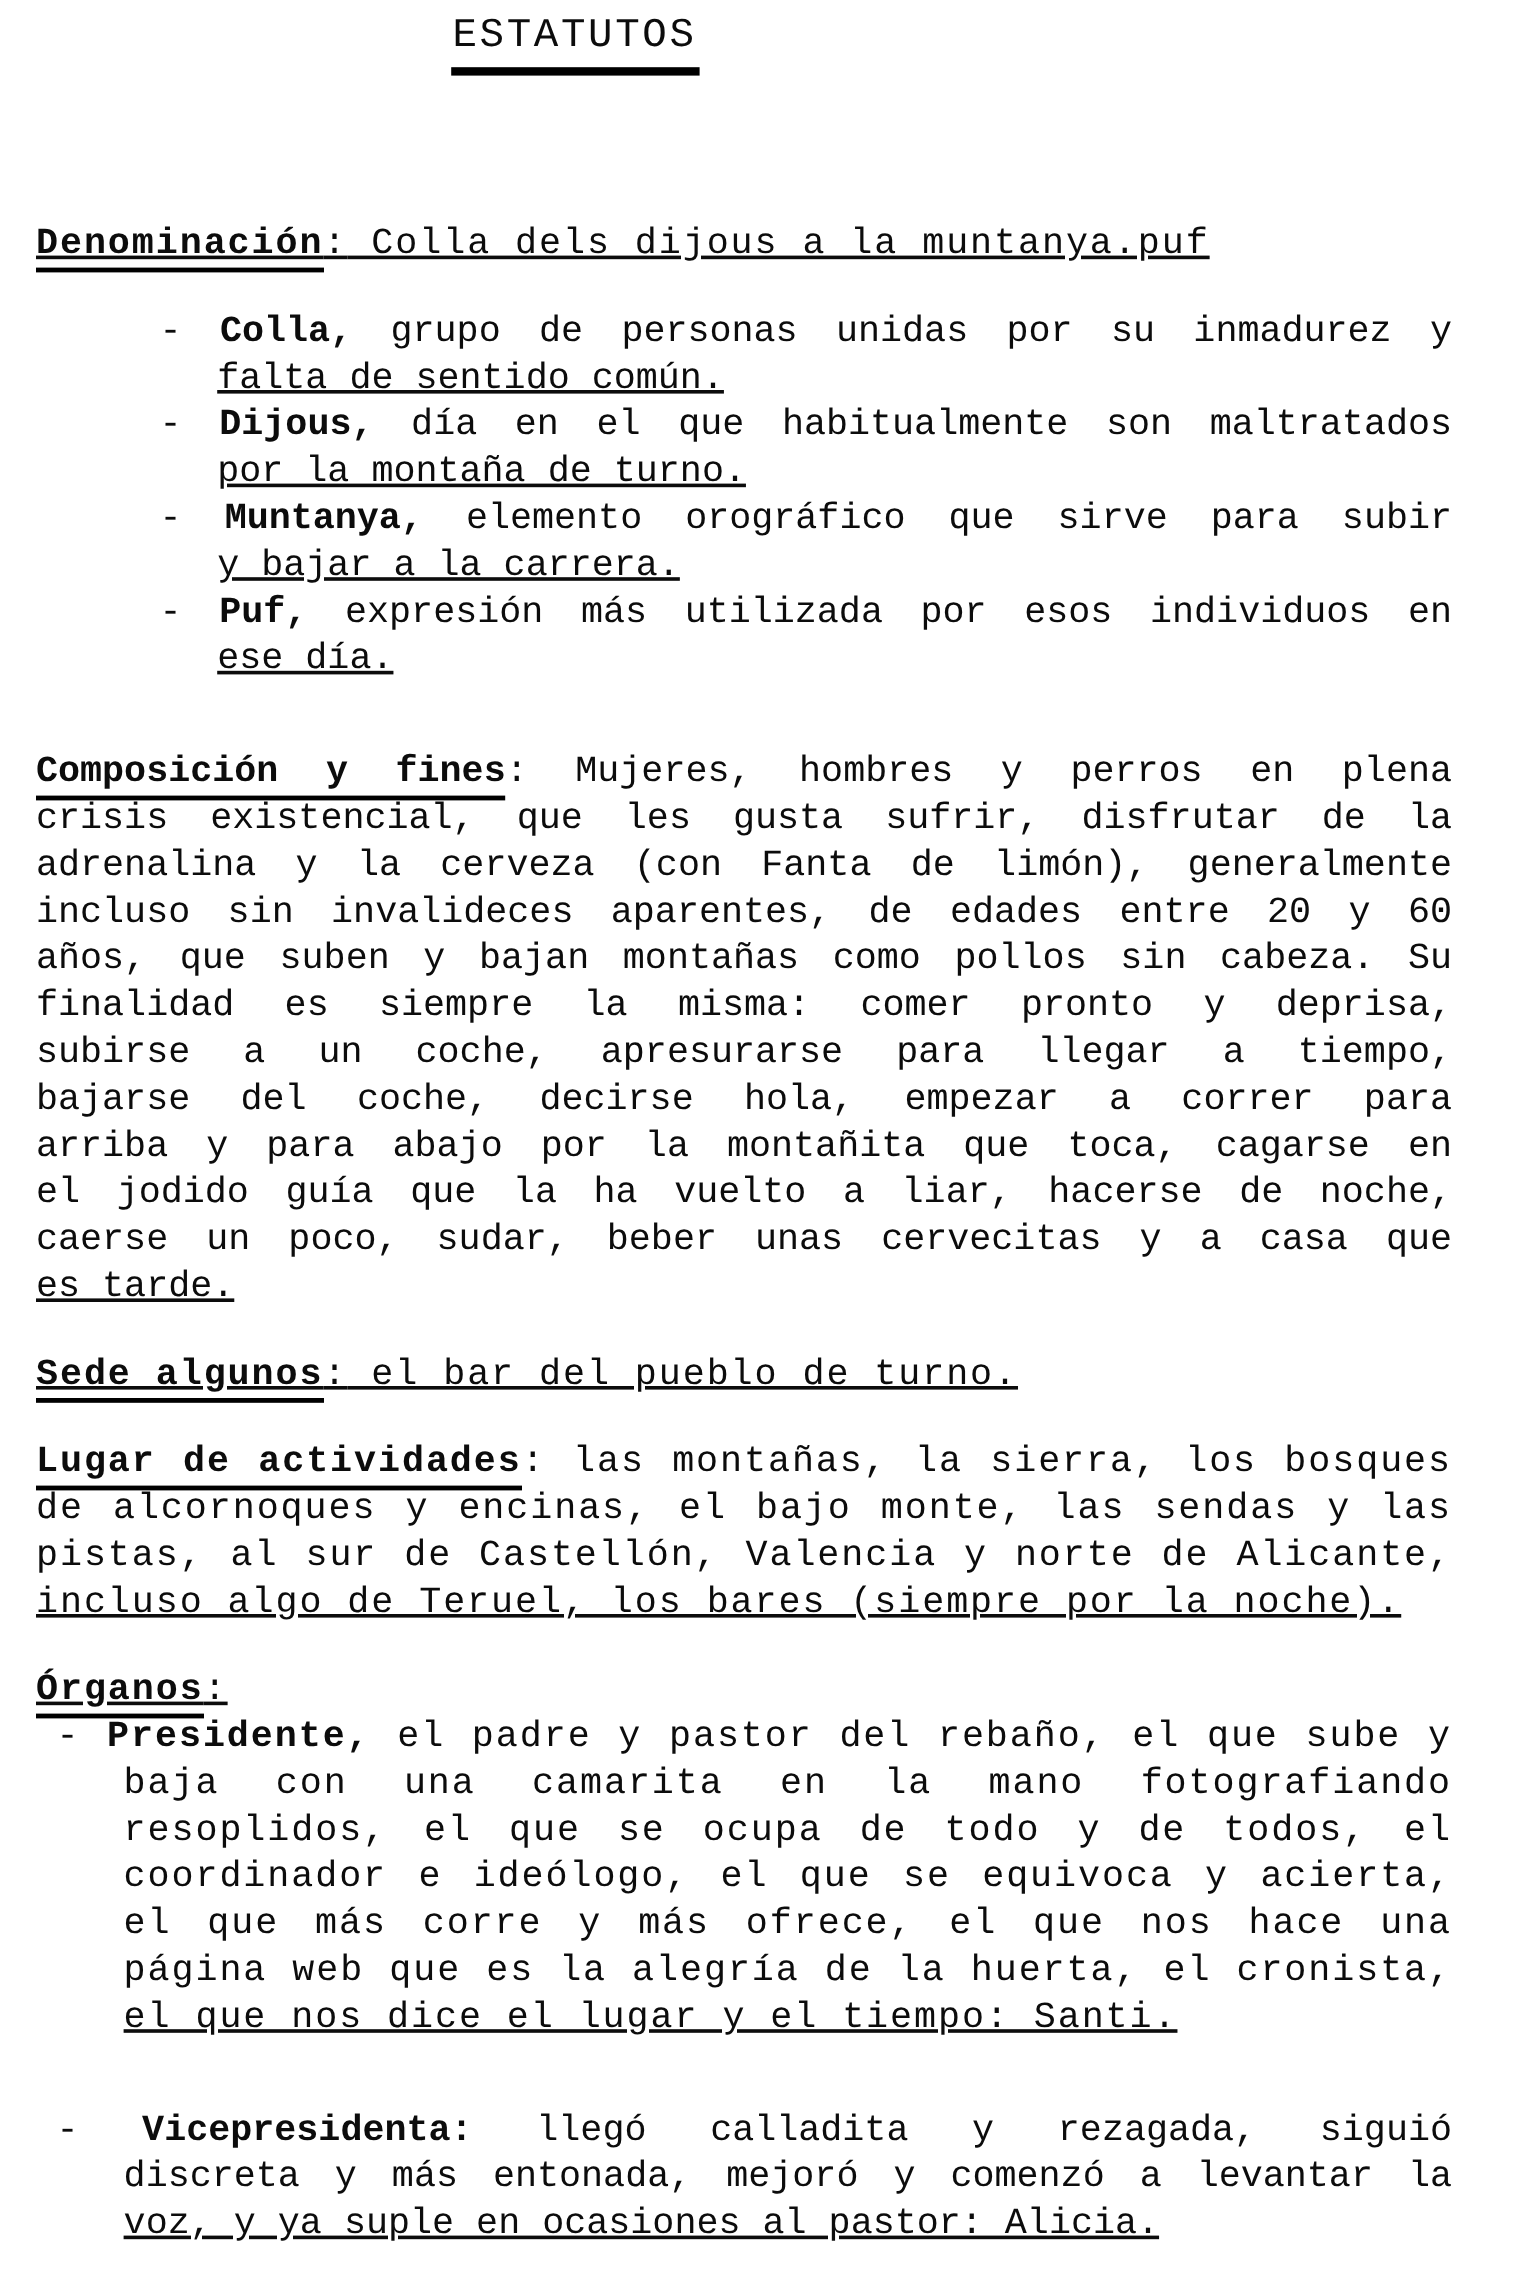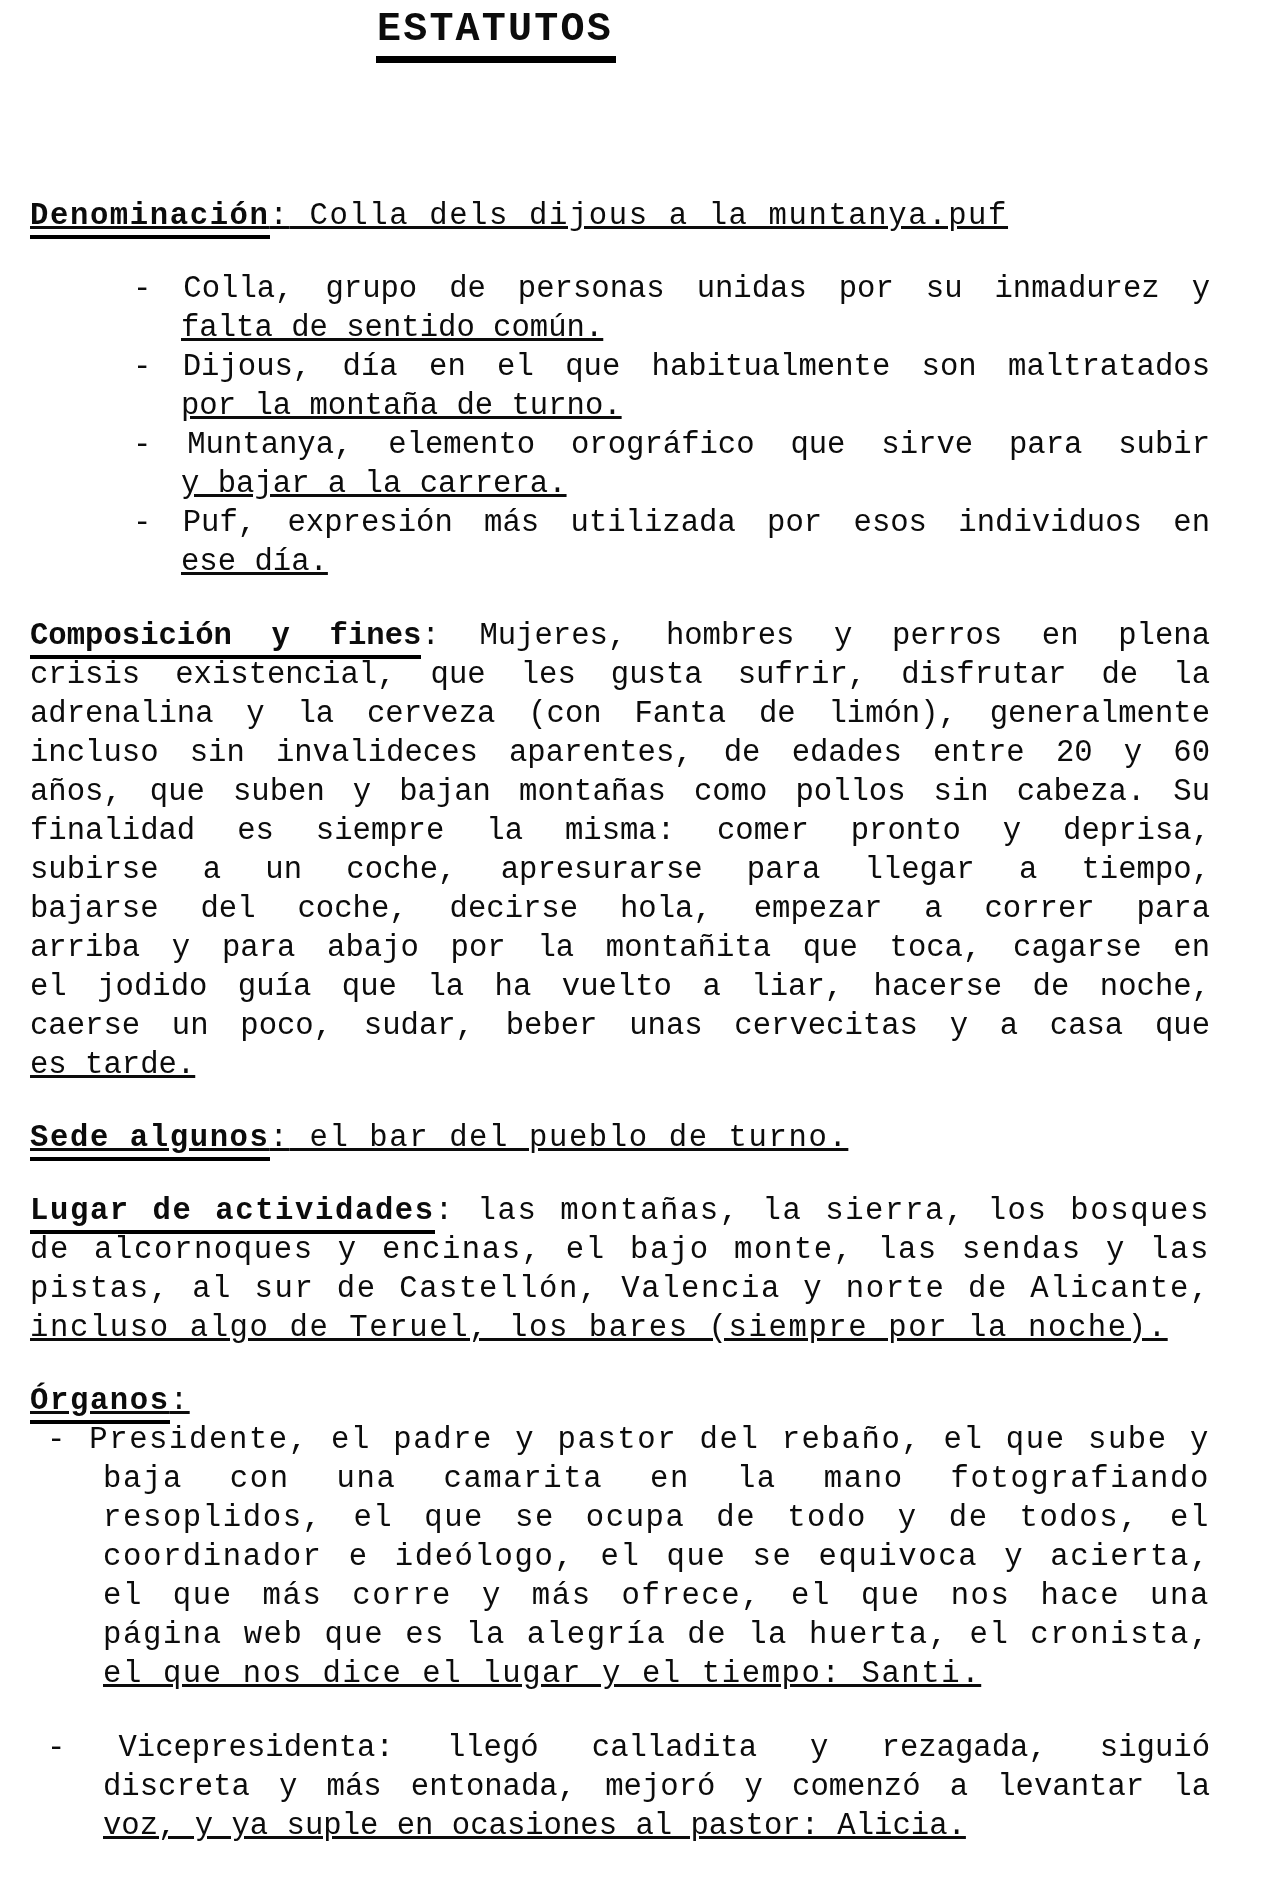--- a/index.html
+++ b/index.html
@@ -5,40 +5,40 @@
   html,body{margin:0;padding:0;}
   body{
     width:1261px;height:1891px;background:#ffffff;color:#0c0c0c;
     font-family:"Liberation Mono","DejaVu Sans Mono",monospace;
     font-size:30.6px;line-height:39px;
     -webkit-font-smoothing:antialiased;
   }
   .page{padding:0 51px 0 30px;}
   
   .title{
-    display:inline-block;margin:8px 0 12px 346px;
-    font-size:40px;line-height:44px;font-weight:bold;letter-spacing:2.2px;
+    display:inline-block;margin:8px 0 0 346px;
+    font-size:34px;line-height:44px;font-weight:normal;letter-spacing:2.2px;
     border-bottom:7px solid #000;padding:0 3px 4px 1px;
   }
   
   .ln{white-space:normal;}
   .jl{text-align:justify;text-align-last:justify;}
   .ll{text-align:left;text-decoration:underline;}
   .ls{letter-spacing:1.6px;}
-  .b{font-weight:normal;}
+  .b{font-weight:bold;}
   .hd{font-weight:bold;border-bottom:4px solid #000;padding-bottom:2px;}
   
   .m1{padding-left:103px;}   
   .i1{padding-left:151px;}   
   .m2{padding-left:17px;}    
   .i2{padding-left:73px;}    
   
   .first{margin-top:122px;}
   .gap{margin-top:34px;}
-  .gap2{margin-top:35px;}
+  .gap2{margin-top:55px;}
 </style>
 </head>
 <body>
 
 <div class="page">
 
   <div>
     <span class="title">ESTATUTOS</span>
   </div>
 

